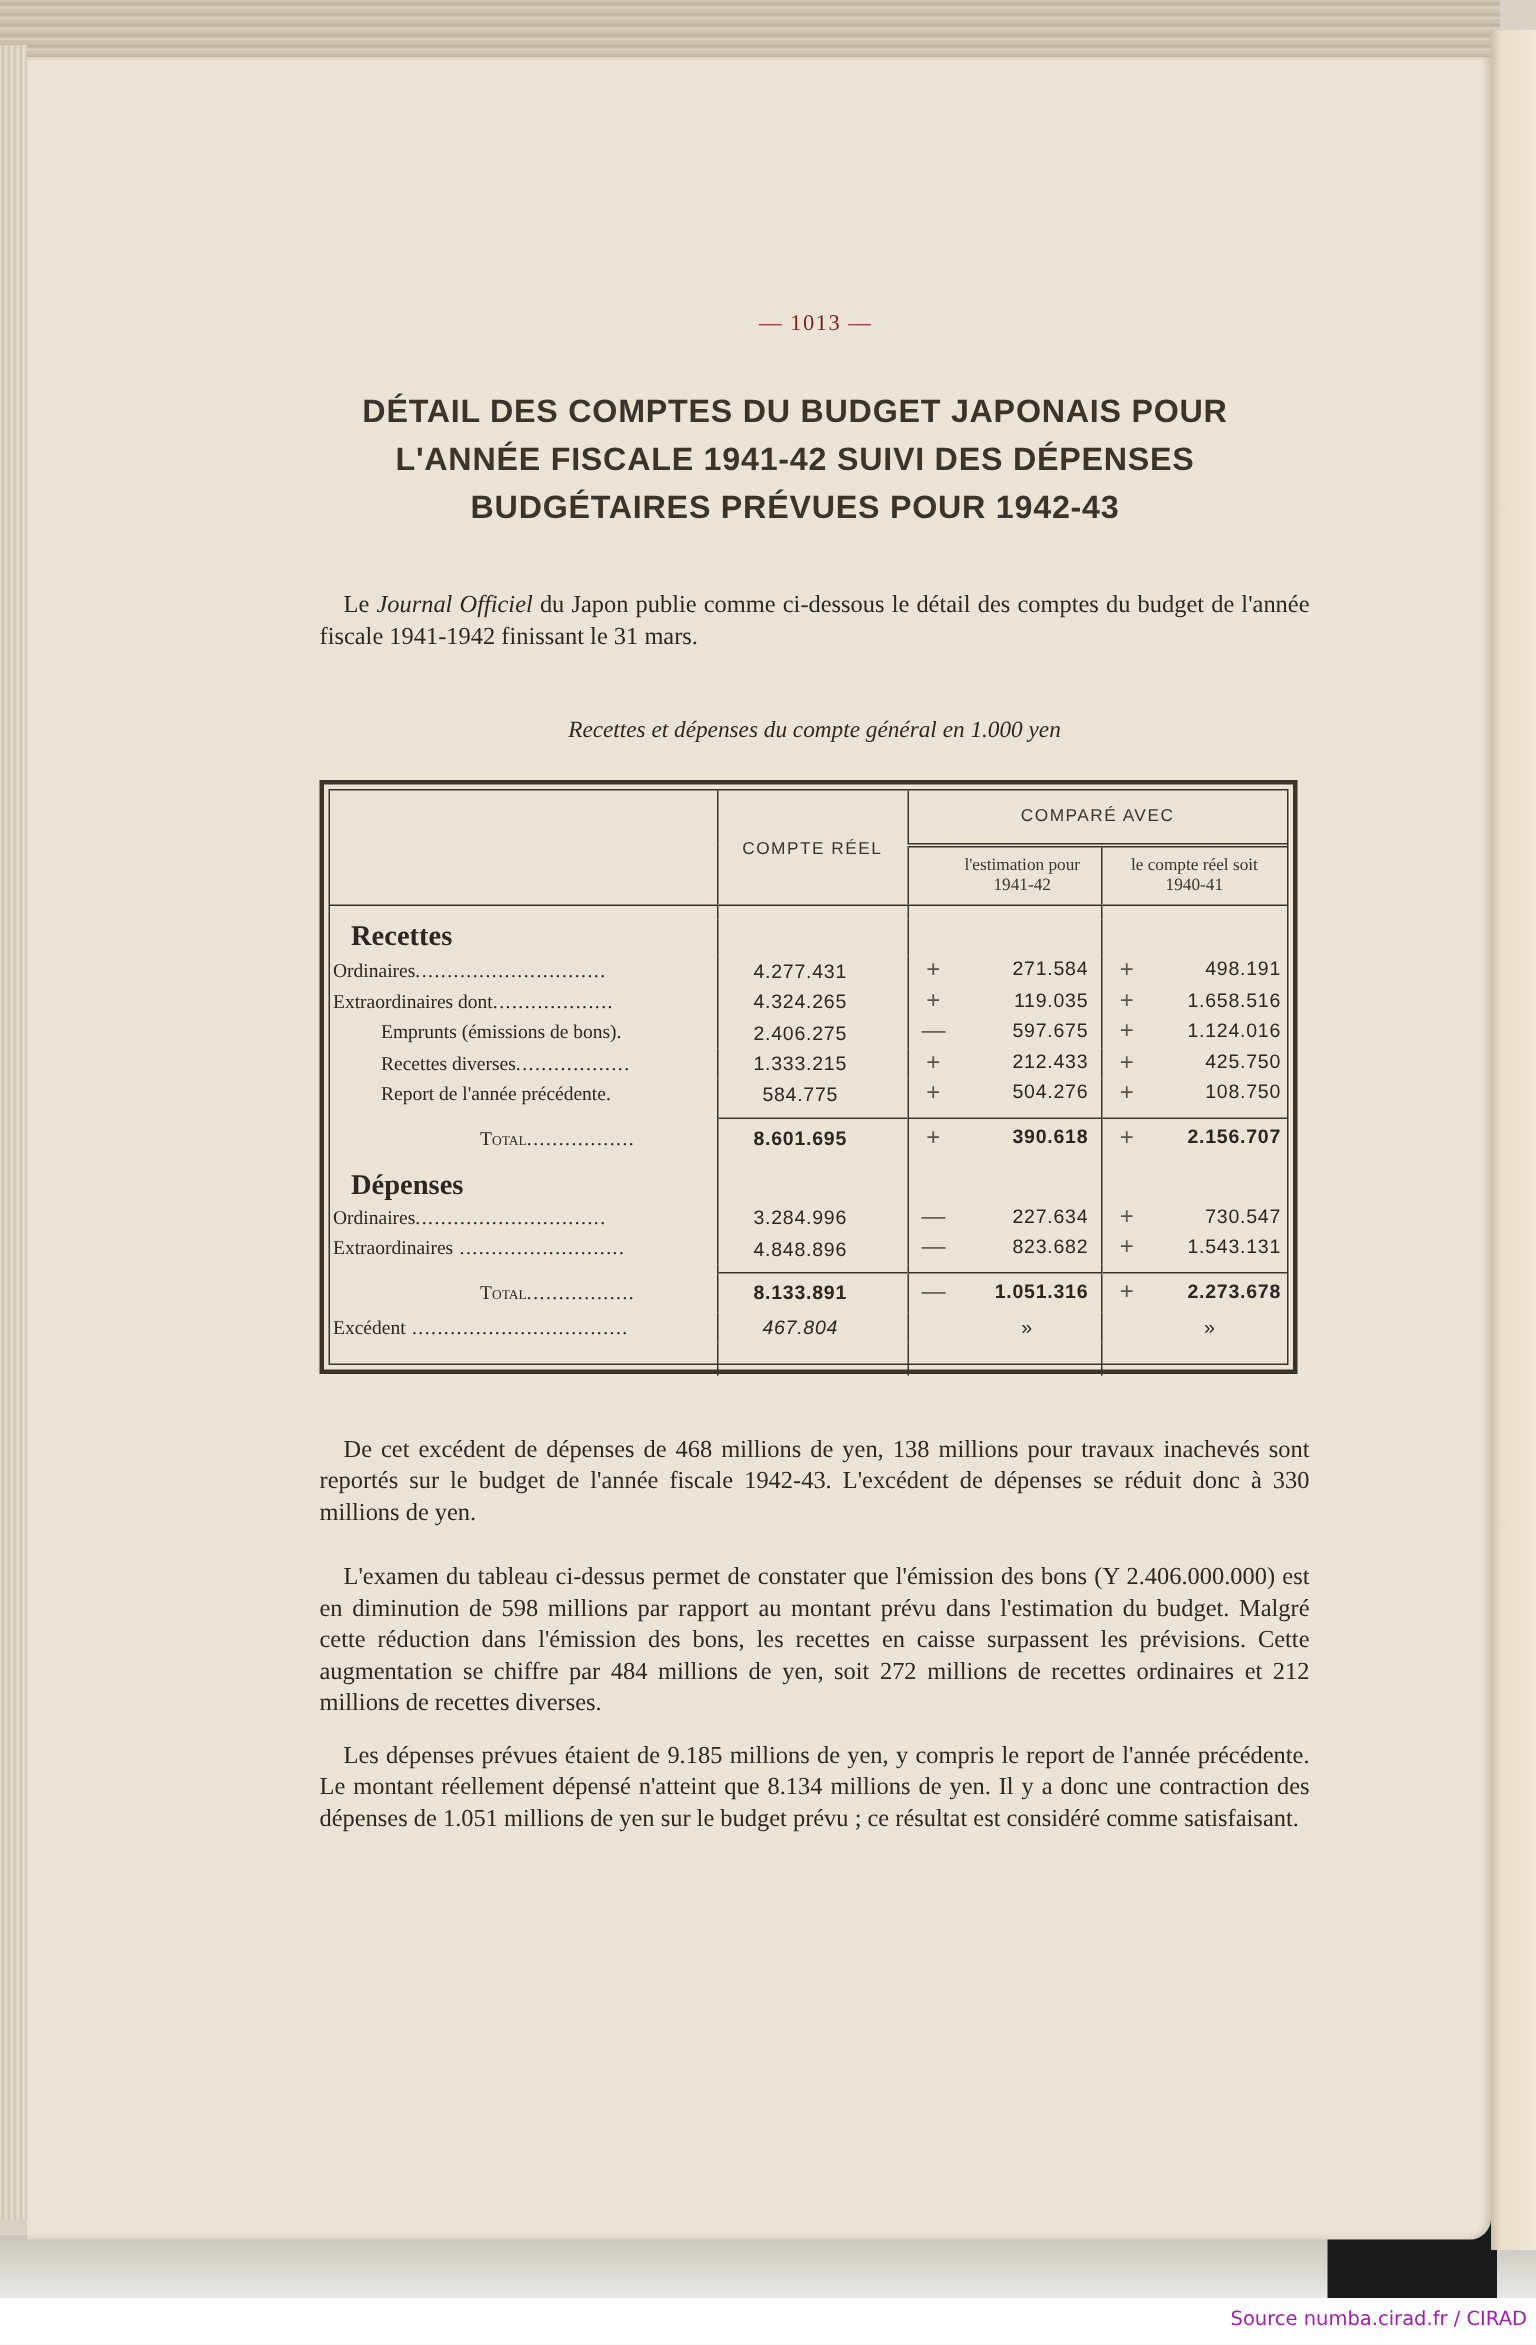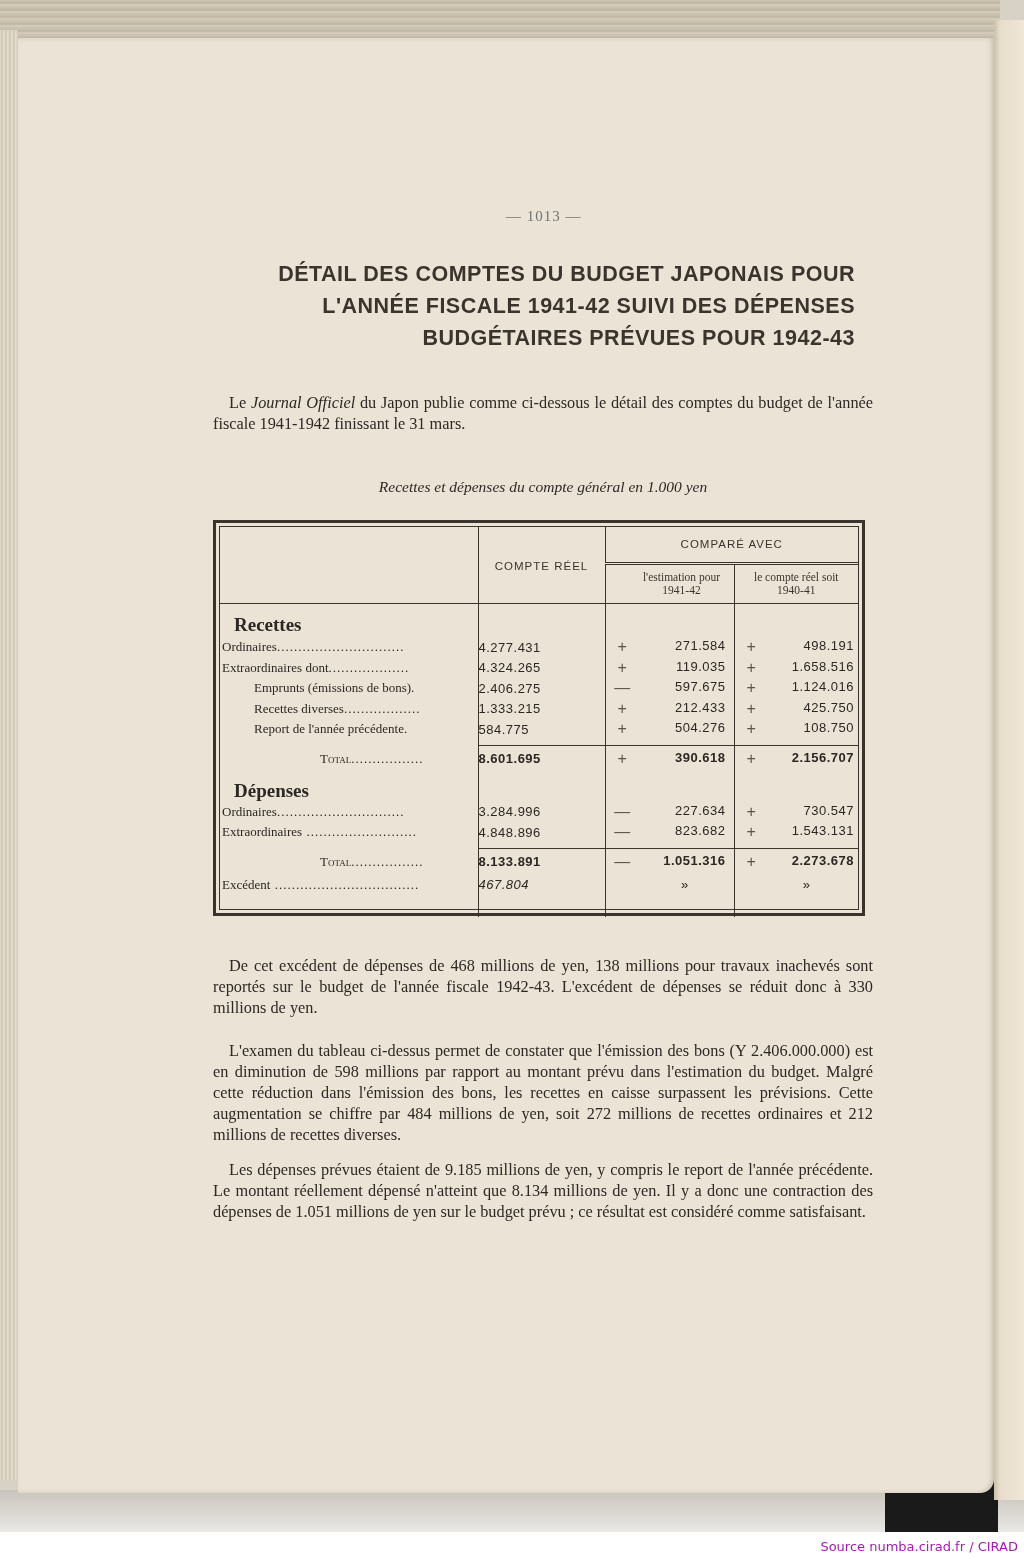--- a/index.html
+++ b/index.html
@@ -13,24 +13,24 @@
   .stack-left { position: absolute; left: 0; top: 30px; width: 18px; height: 1450px;
     background: repeating-linear-gradient(90deg, #e6ddcd 0px, #cdc5b3 2px, #eae2d2 4px); }
   .bottom-shadow { position: absolute; left: 0; top: 1490px; width: 1024px; height: 42px;
     background: linear-gradient(180deg, #c9c4bc, #e9e8e5); }
   .binding-dark { position: absolute; left: 885px; top: 1480px; width: 113px; height: 52px; background: #1a1a1a; }
   .right-page { position: absolute; left: 994px; top: 20px; width: 30px; height: 1480px;
     background: linear-gradient(90deg, #cbbfa8 0px, #e7ddcb 6px, #efe7d7 30px); }
   .page { position: absolute; left: 18px; top: 38px; width: 976px; height: 1455px;
     background: #ebe4d6; border-bottom-right-radius: 14px;
     box-shadow: inset -3px 0 4px rgba(120,100,70,0.25); }
-  .page-number { position: absolute; left: 488px; top: 170px; font-size: 15px; color: #737373; letter-spacing: 1px; }
+  .page-number { position: absolute; left: 488px; top: 170px; font-size: 15px; color: #7f1d1d; letter-spacing: 1px; }
 
   
-  .title { position: absolute; left: 205px; top: 258px; width: 650px; text-align: right;
+  .title { position: absolute; left: 205px; top: 258px; width: 650px; text-align: center;
     font-family: "Liberation Sans", "DejaVu Sans", sans-serif; font-weight: bold; font-size: 21.5px;
     line-height: 32px; color: #3a342d; letter-spacing: 0.5px; }
   .title span { display: block; }
 
   .para { position: absolute; left: 213px; width: 660px; font-size: 16.3px; line-height: 21px;
     text-align: justify; color: #2d2823; }
   .para .indent { display: inline-block; width: 16px; }
   .para i { font-style: italic; }
 
   .caption { position: absolute; left: 213px; top: 478px; width: 660px; text-align: center;
@@ -48,21 +48,21 @@
   td, th { font-weight: normal; }
   .hdr-cell { font-size: 11.5px; letter-spacing: 1px; text-align: center; color: #3a342d; }
   .sub-hdr { font-family: "Liberation Serif", "DejaVu Serif", serif; font-size: 11.5px; line-height: 13px; text-align: center; color: #3a342d; }
   .vline { border-left: 1px solid #3a342d; }
   .row td { height: 20.5px; font-size: 13px; }
   .label { font-family: "Liberation Serif", "DejaVu Serif", serif; font-size: 14.2px; white-space: nowrap; overflow: hidden; padding-left: 2px; }
   .label.sub { padding-left: 34px; }
   .label.total { padding-left: 100px; font-variant: small-caps; }
   .label.italic { }
   .group { font-family: "Liberation Serif", "DejaVu Serif", serif; font-weight: bold; font-size: 19px; padding-left: 14px; height: 24px; }
-  .num { text-align: left; padding-right: 16px; letter-spacing: 0.5px; font-size: 13px; }
+  .num { text-align: center; padding-right: 16px; letter-spacing: 0.5px; font-size: 13px; }
   .num.bold { font-weight: bold; }
   .cmp { text-align: right; padding-right: 8px; letter-spacing: 0.5px; }
   .cmp-prev { text-align: right; padding-right: 4px; letter-spacing: 0.5px; }
   .sign-left { float: left; width: 34px; text-align: center; font-size: 16px; color: #5a544c; }
   .rule-above td.numcell { border-top: 1px solid #3a342d; }
   .dotfill { letter-spacing: 1px; }
 
   .source { position: absolute; right: 6px; top: 1539px; font-family: "DejaVu Sans", sans-serif; font-size: 13px; color: #a21caf; }
 </style>
 </head>

